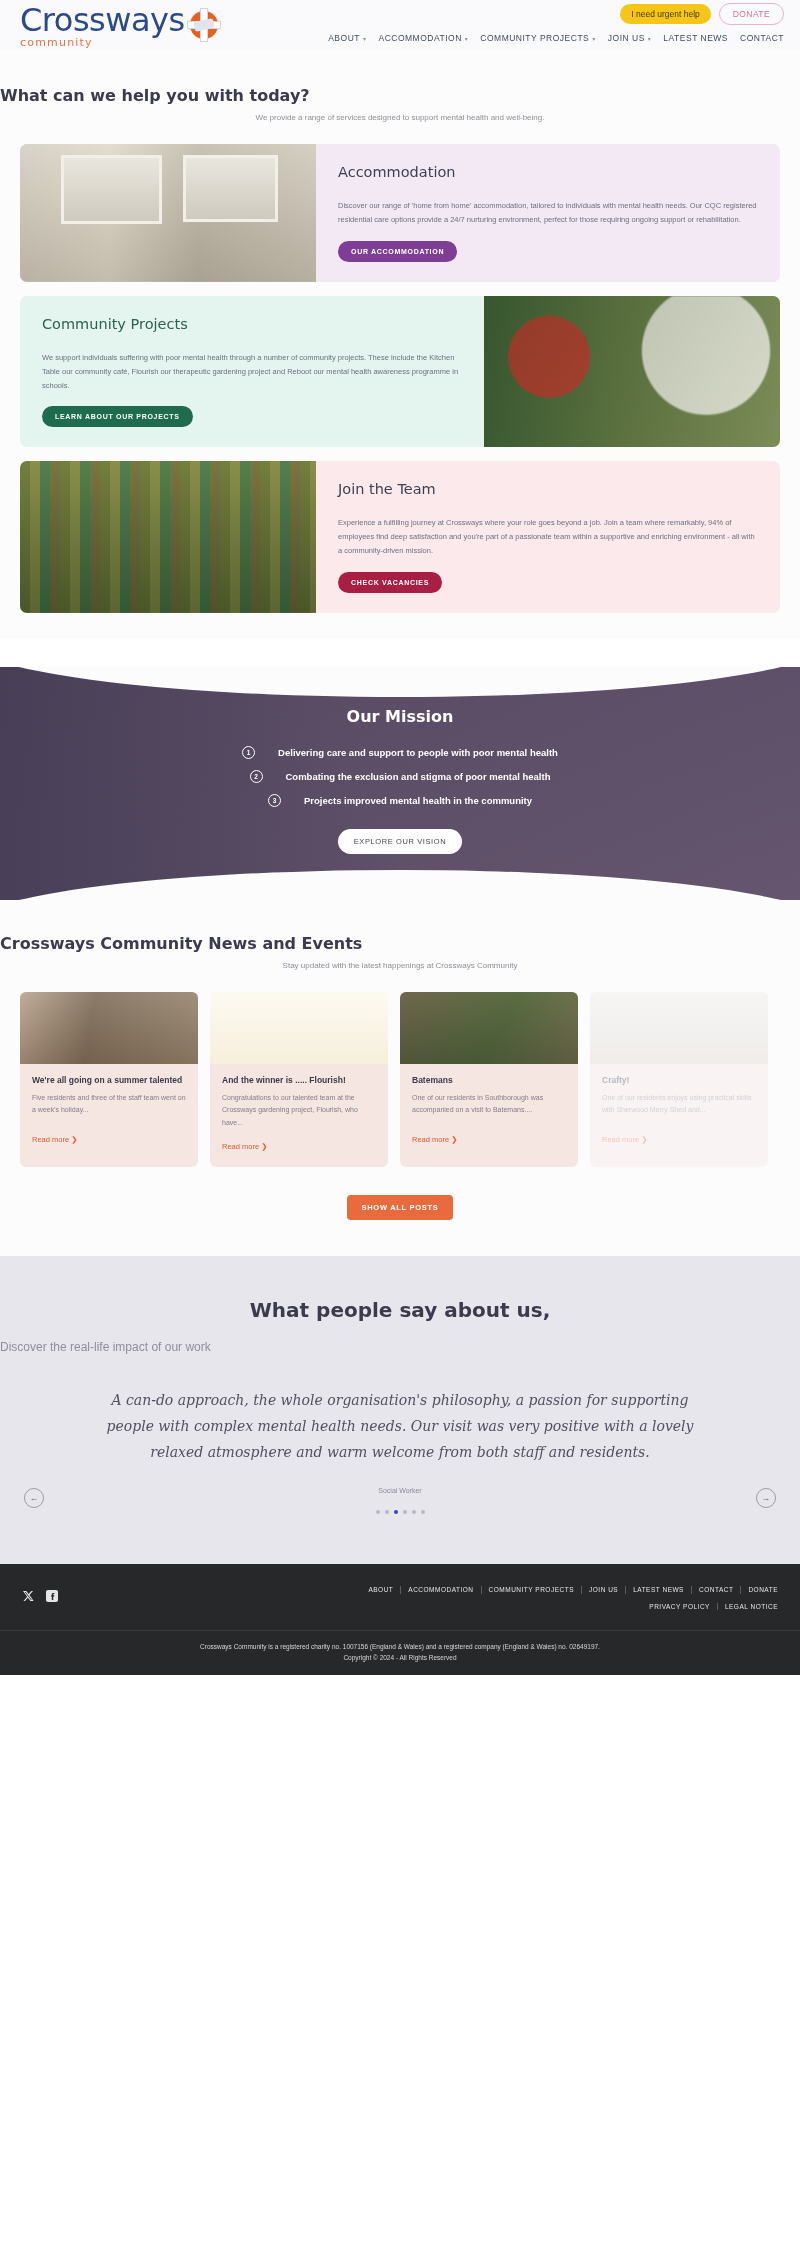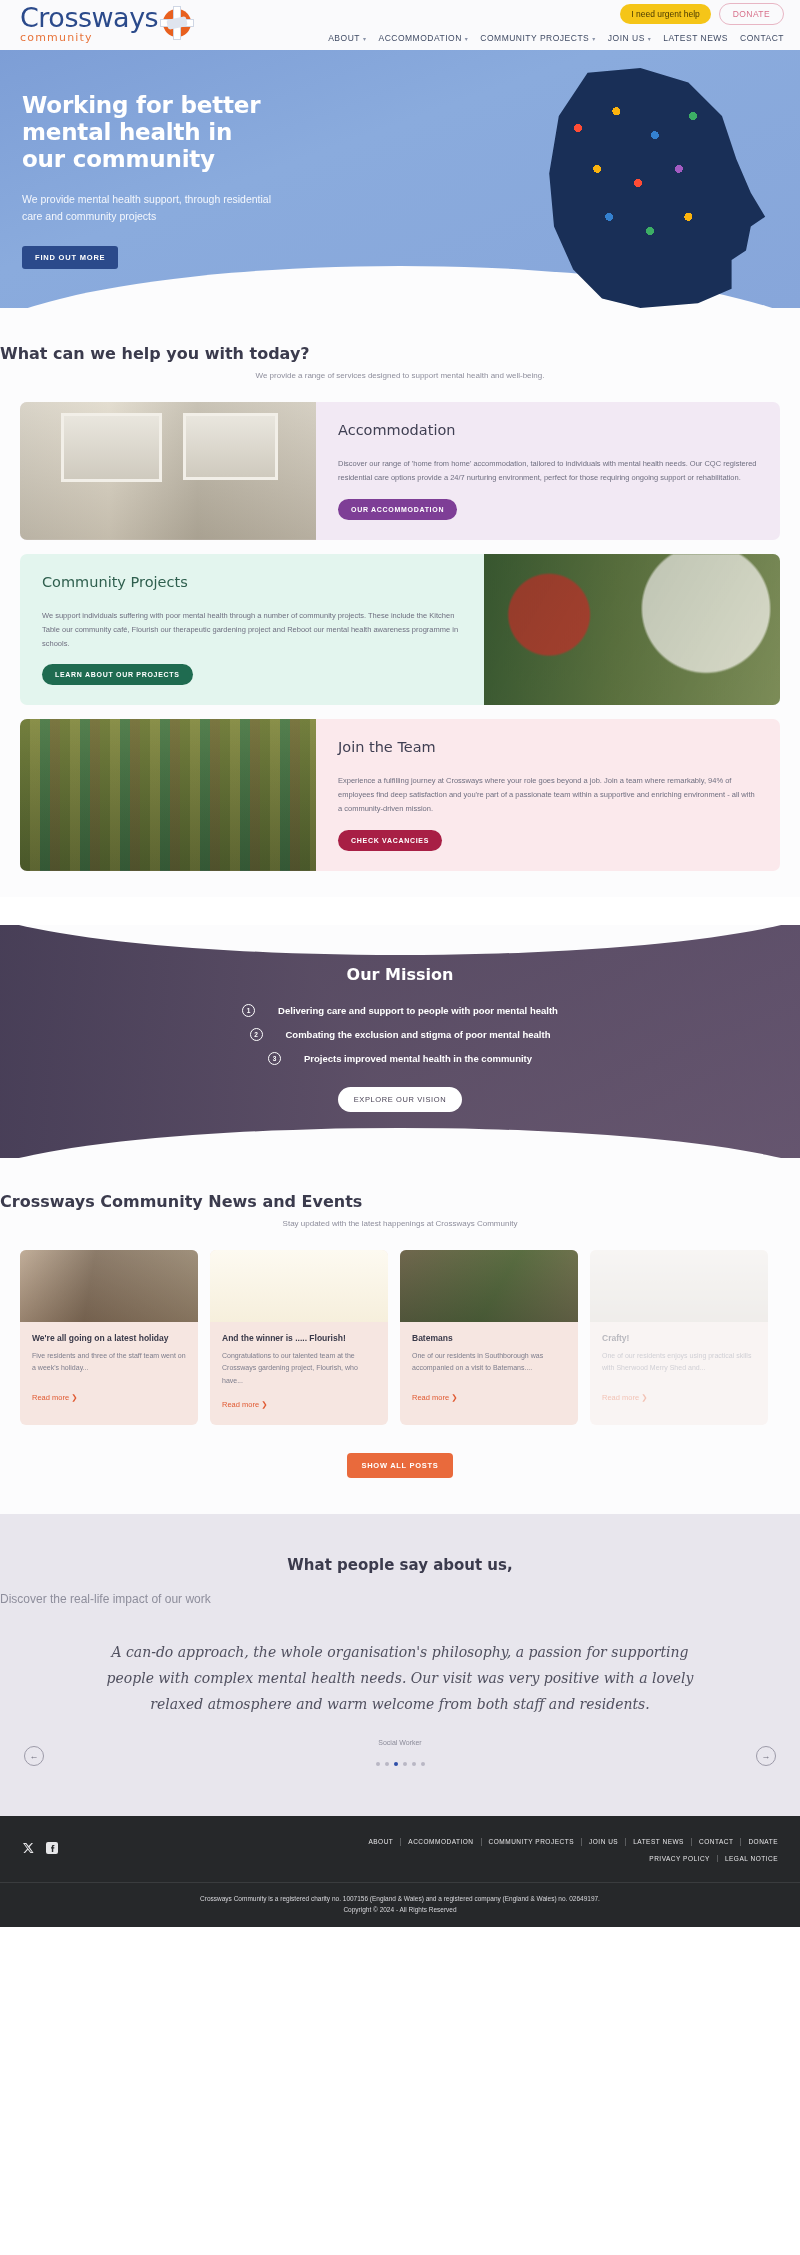--- a/index.html
+++ b/index.html
@@ -13,21 +13,21 @@
   .page { width: 800px; position: relative; overflow: hidden; }
 
   
   .header {
     height: 50px; background: #fafafc; position: relative;
     display: flex; align-items: flex-start;
   }
   .logo-wrap { position: absolute; left: 20px; top: 4px; display: flex; align-items: center; }
   .logo-text { display: flex; flex-direction: column; line-height: 1; }
   .logo-main {
-    font-size: 27px; font-weight: 400; color: #2b4a8b; letter-spacing: -0.5px;
+    font-size: 32px; font-weight: 400; color: #2b4a8b; letter-spacing: -0.5px;
     font-family: "DejaVu Sans", sans-serif;
   }
   .logo-sub {
     font-size: 11px; color: #e8743b; letter-spacing: 1.2px; margin-top: 1px; 
     font-family: "DejaVu Sans", sans-serif;
   }
   .logo-mark { position: relative; width: 34px; height: 34px; margin-left: 2px; margin-top: -2px; }
   .logo-mark .diamond {
     position: absolute; left: 3px; top: 3px; width: 28px; height: 28px;
     background: #e8601f; border-radius: 50%;
@@ -213,21 +213,21 @@
   .news-p { font-size:7px; line-height:1.75; color:#7d7d8c; margin-top:7px; min-height:30px; }
   .news-link { font-size:7.5px; color:#e05a32; margin-top:13px; display:inline-block; cursor:pointer; }
   .news-btn {
     display:block; margin: 28px auto 0; background:#e96a3c; color:#fff; border:none;
     border-radius:4px; font-size:7.5px; letter-spacing:.7px; padding:8px 15px;
     cursor:pointer; font-weight:700;
   }
 
   
   .testi { background:#e8e6ed; padding:42px 0 50px; position:relative; }
-  .testi-title { text-align:center; font-size:15px; font-weight:700; color:#3b3b4d; font-family:"DejaVu Sans", sans-serif; }
+  .testi-title { text-align:center; font-size:20px; font-weight:700; color:#3b3b4d; font-family:"DejaVu Sans", sans-serif; }
   .testi-sub { text-align:left; font-size:12px; color:#8e8e9c; margin-top:18px; }
   .testi-quote {
     max-width:620px; margin:34px auto 0; text-align:center; font-style:italic;
     font-size:14px; line-height:1.85; color:#50505f; font-family:"DejaVu Serif", serif;
   }
   .testi-role { text-align:center; font-size:7px; color:#8b8b99; margin-top:22px; }
   .dots { display:flex; gap:5px; justify-content:center; margin-top:16px; }
   .dot { width:4px; height:4px; border-radius:50%; background:#b9b7c4; cursor:pointer; }
   .dot.active { background:#2e4fa8; }
   .testi-arrow {
@@ -302,31 +302,20 @@
       </div>
       <div class="nav-item">
         <span>LATEST NEWS</span>
       </div>
       <div class="nav-item">
         <span>CONTACT</span>
       </div>
     </div>
   </div>
 
-  <div class="hero">
-    <div class="hero-inner">
-      <div class="hero-title">Working for better mental health in our community</div>
-      <div class="hero-sub">We provide mental health support, through residential care and community projects</div>
-      <button class="hero-btn">FIND OUT MORE</button>
-    </div>
-    <div class="hero-art">
-      <div class="head-shape"></div>
-    </div>
-    <div class="hero-curve"></div>
-  </div>
 
   <div class="services">
     <div class="sec-title">What can we help you with today?</div>
     <div class="sec-sub">We provide a range of services designed to support mental health and well-being.</div>
 
     <div class="cards">
 
       <div class="card accommodation">
         <div class="card-img img-accommodation"></div>
         <div class="card-body">
@@ -379,21 +368,21 @@
   </div>
 
   <div class="news">
     <div class="sec-title">Crossways Community News and Events</div>
     <div class="sec-sub">Stay updated with the latest happenings at Crossways Community</div>
 
     <div class="news-grid">
       <div class="news-card">
         <div class="news-img n1"></div>
         <div class="news-body">
-          <div class="news-h">We're all going on a latest holiday</div>
+          <div class="news-h">We're all going on a summer talented</div>
           <div class="news-p">Five residents and three of the staff team went on a week's holiday...</div>
           <span class="news-link">Read more  ❯</span>
         </div>
       </div>
       <div class="news-card">
         <div class="news-img n2"></div>
         <div class="news-body">
           <div class="news-h">And the winner is ..... Flourish!</div>
           <div class="news-p">Congratulations to our talented team at the Crossways gardening project, Flourish, who have...</div>
           <span class="news-link">Read more  ❯</span>

